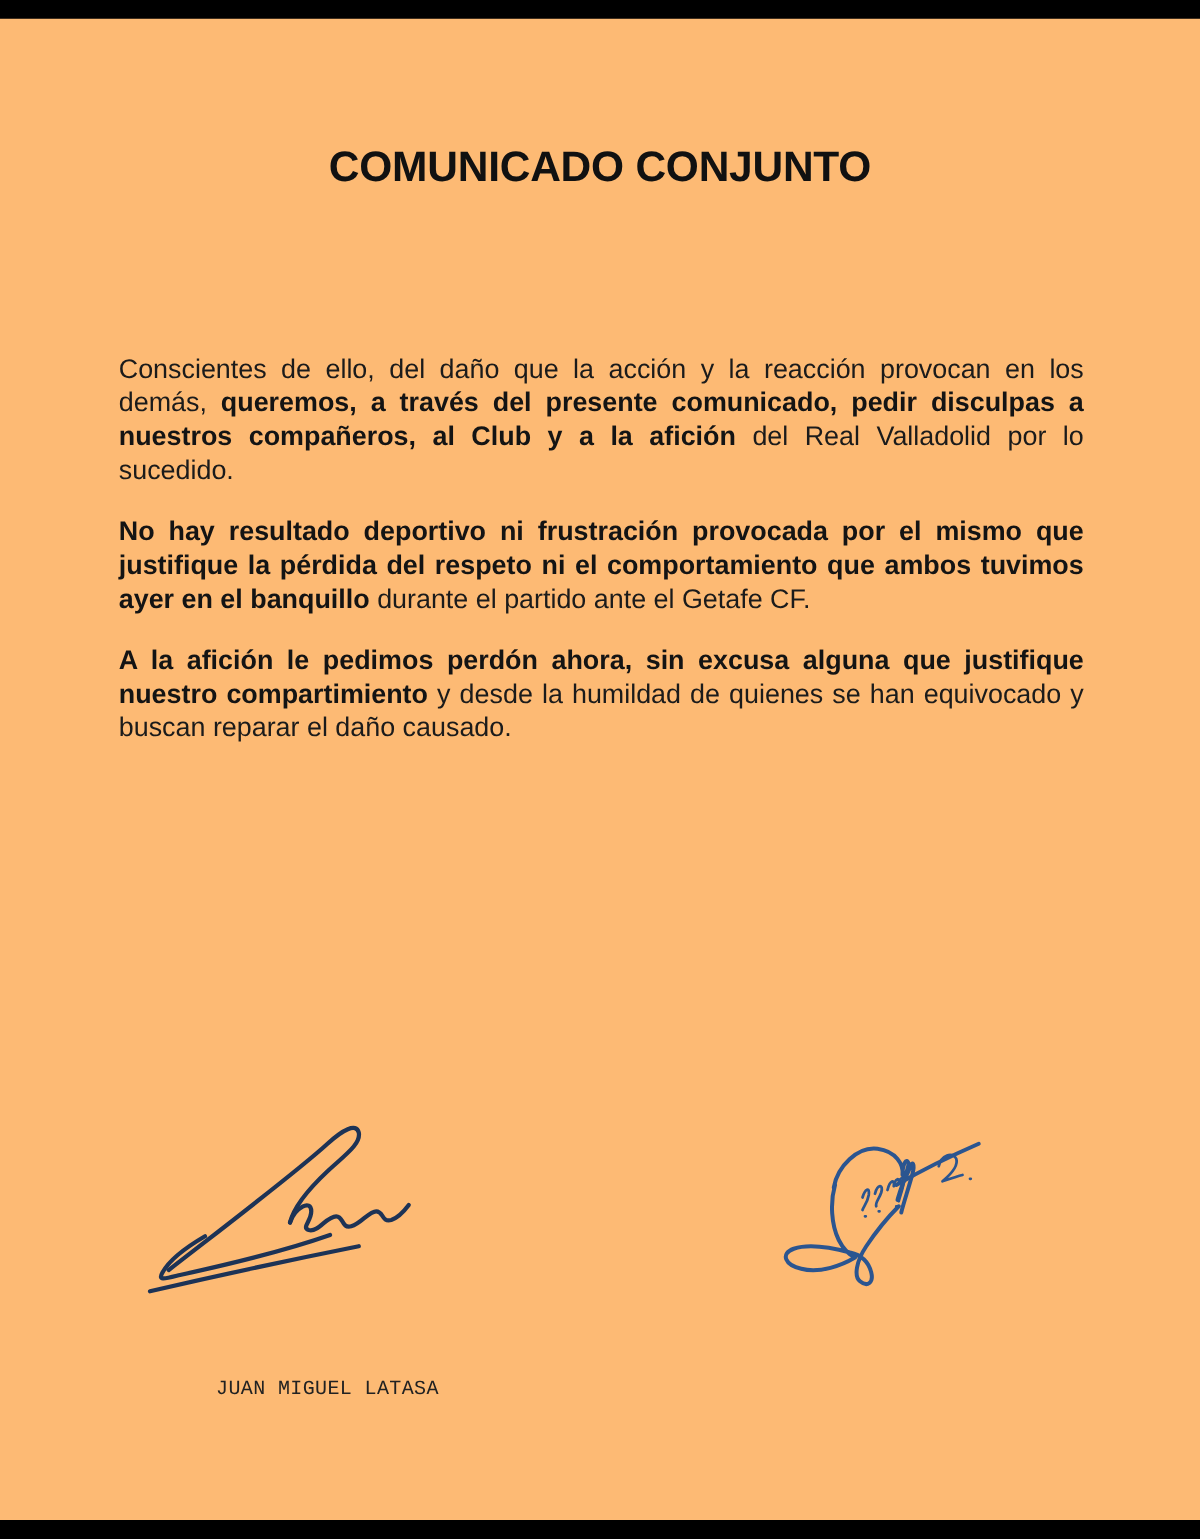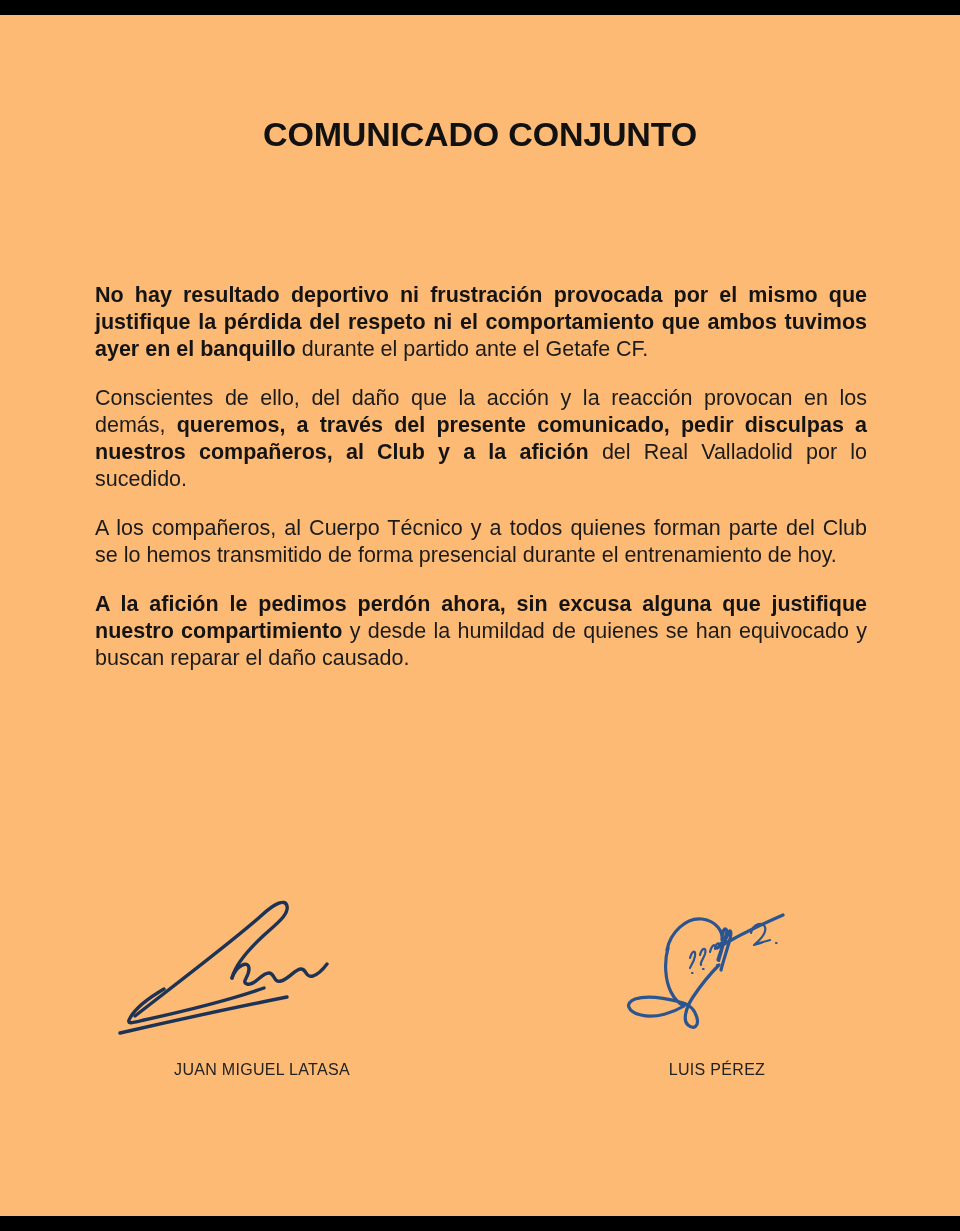--- a/index.html
+++ b/index.html
@@ -43,45 +43,45 @@
     line-height: 27px;
     text-align: justify;
   }
   .body p { margin: 0 0 22px 0; }
   .body strong { font-weight: 700; color: #141414; }
   .sig { position: absolute; }
   .sig-left  { left: 100px; top: 885px; width: 240px; height: 160px; }
   .sig-right { left: 610px; top: 895px; width: 200px; height: 145px; }
   .sig-name {
     position: absolute;
-    top: 1061px;
+    top: 1102px;
     width: 300px;
     text-align: center;
     font-size: 16px;
     letter-spacing: 0.3px;
     color: #222222;
+    font-family: Liberation Mono, monospace;
   }
   .sig-name-left  { left: 112px; }
   .sig-name-right { left: 567px; }
 </style>
 </head>
 <body>
 
 <div class="page">
 
   <div class="bar bar-top"></div>
 
   <header class="title">
     <div>COMUNICADO CONJUNTO</div>
   </header>
 
   <main class="body">
+    <p><span>Conscientes de ello, del daño que la acción y la reacción provocan en los demás, </span><strong>queremos, a través del presente comunicado, pedir disculpas a nuestros compañeros, al Club y a la afición</strong><span> del Real Valladolid por lo sucedido.</span></p>
     <p><strong>No hay resultado deportivo ni frustración provocada por el mismo que justifique la pérdida del respeto ni el comportamiento que ambos tuvimos ayer en el banquillo</strong><span> durante el partido ante el Getafe CF.</span></p>
-    <p><span>Conscientes de ello, del daño que la acción y la reacción provocan en los demás, </span><strong>queremos, a través del presente comunicado, pedir disculpas a nuestros compañeros, al Club y a la afición</strong><span> del Real Valladolid por lo sucedido.</span></p>
-    <p><span>A los compañeros, al Cuerpo Técnico y a todos quienes forman parte del Club se lo hemos transmitido de forma presencial durante el entrenamiento de hoy.</span></p>
     <p><strong>A la afición le pedimos perdón ahora, sin excusa alguna que justifique nuestro compartimiento</strong><span> y desde la humildad de quienes se han equivocado y buscan reparar el daño causado.</span></p>
   </main>
 
   <svg class="sig sig-left" viewBox="0 0 240 160" xmlns="http://www.w3.org/2000/svg">
     <g fill="none" stroke-width="3.4" stroke-linecap="round" stroke-linejoin="round" stroke="#1d3356">
       <path d="M35 131 C80 96 138 52 162 30 C174 19 185 13 187 21 C189 30 176 39 162 52 C146 67 135 81 132 93"></path>
       <path d="M132 93 C136 81 149 74 149 84 C149 92 141 97 147 99 C155 101 161 88 169 88 C175 88 173 98 181 96 C189 94 195 84 201 84 C207 84 205 93 213 91 C219 89 224 83 227 79"></path>
       <path d="M164 103 C130 115 76 128 44 135 C32 138 26 140 30 133 C36 122 52 111 64 104"></path>
       <path d="M20 148 C72 136 132 123 187 112"></path>
     </g>
@@ -94,17 +94,16 @@
       <path d="M58 53 C54 67 55 85 61 97 C65 105 70 109 74 111 C64 117 46 124 31 120 C18 117 14 108 25 104 C37 100 55 103 70 107 C79 109 85 115 87 123 C89 131 84 135 78 130 C73 126 75 114 83 102 C91 90 101 78 109 70"></path>
     </g>
     <g fill="none" stroke-width="2.2" stroke-linecap="round" stroke-linejoin="round" stroke="#2b5590">
       <path d="M80 63 C82 56 86 54 85 61 C84 67 81 70 80 73 M90 60 C92 52 97 52 95 59 C93 65 90 67 91 70 M100 57 C102 49 106 48 105 54 C106 48 110 46 109 52 C110 47 114 45 113 51 C112 57 110 62 109 66"></path>
       <path d="M82 78 l0.6 0 M93 74 l0.6 0 M107 70 l0.6 0"></path>
       <path d="M141 38 C143 29 152 26 155 32 C157 38 150 45 144 50 C150 48 156 46 160 45 M166 48 l0.6 0"></path>
     </g>
   </svg>
 
   <div class="sig-name sig-name-left">JUAN MIGUEL LATASA</div>
-  <div class="sig-name sig-name-right">LUIS PÉREZ</div>
 
   <div class="bar bar-bottom"></div>
 
 </div>
 
 </body></html>

